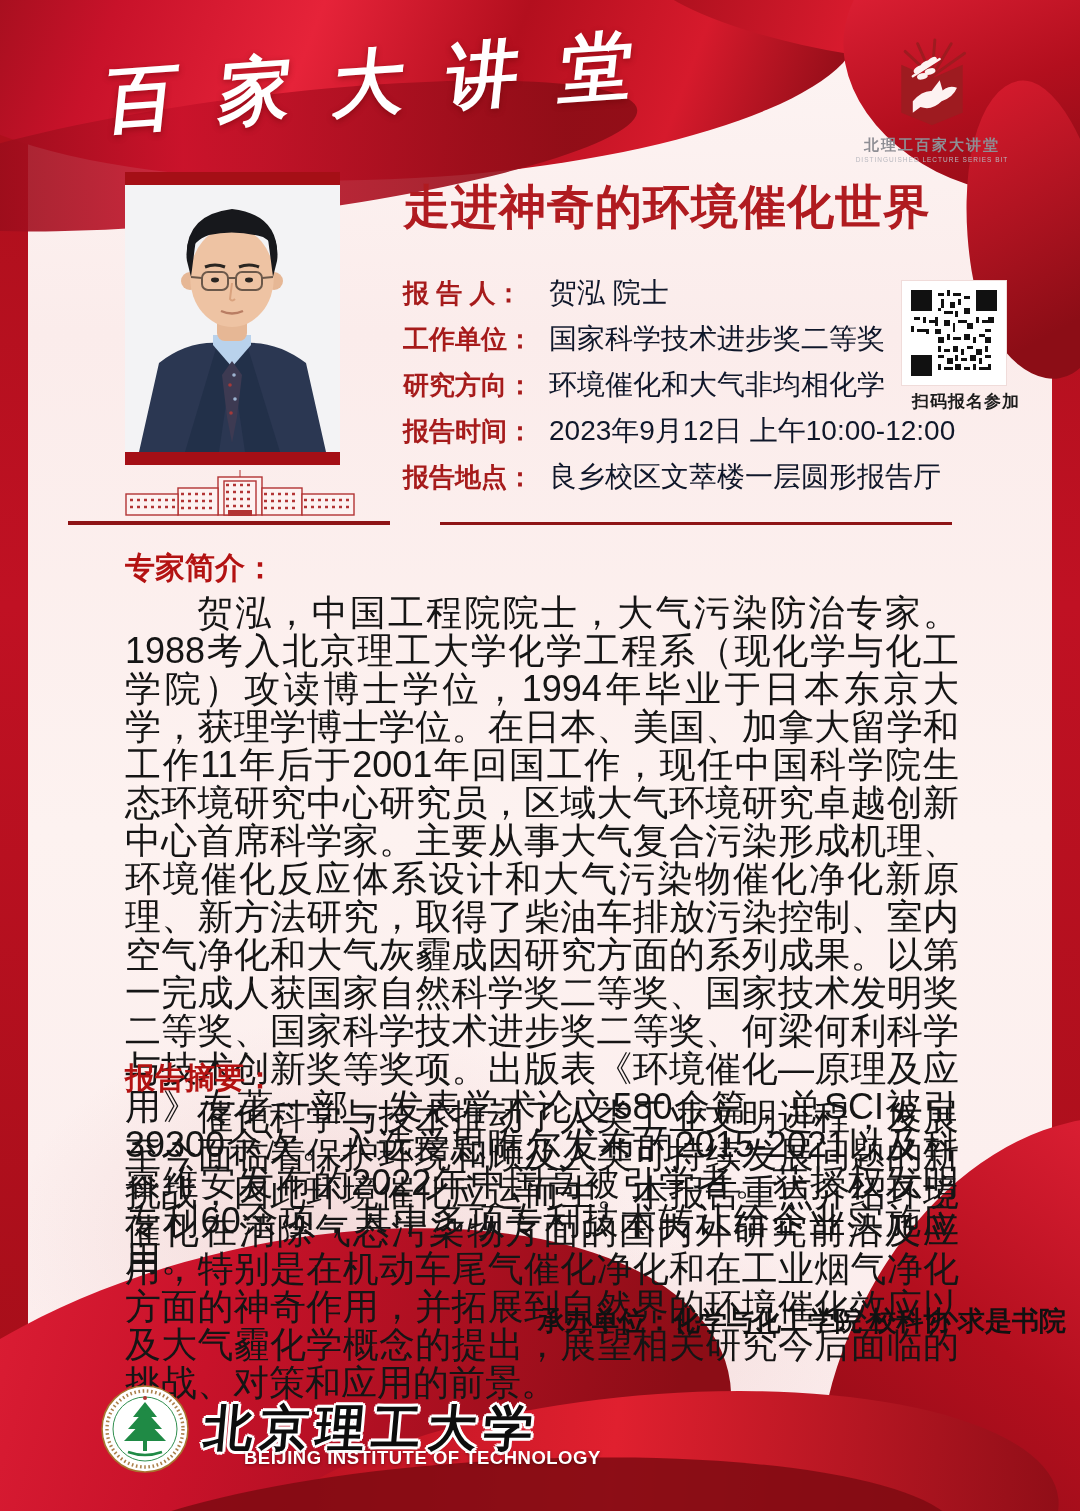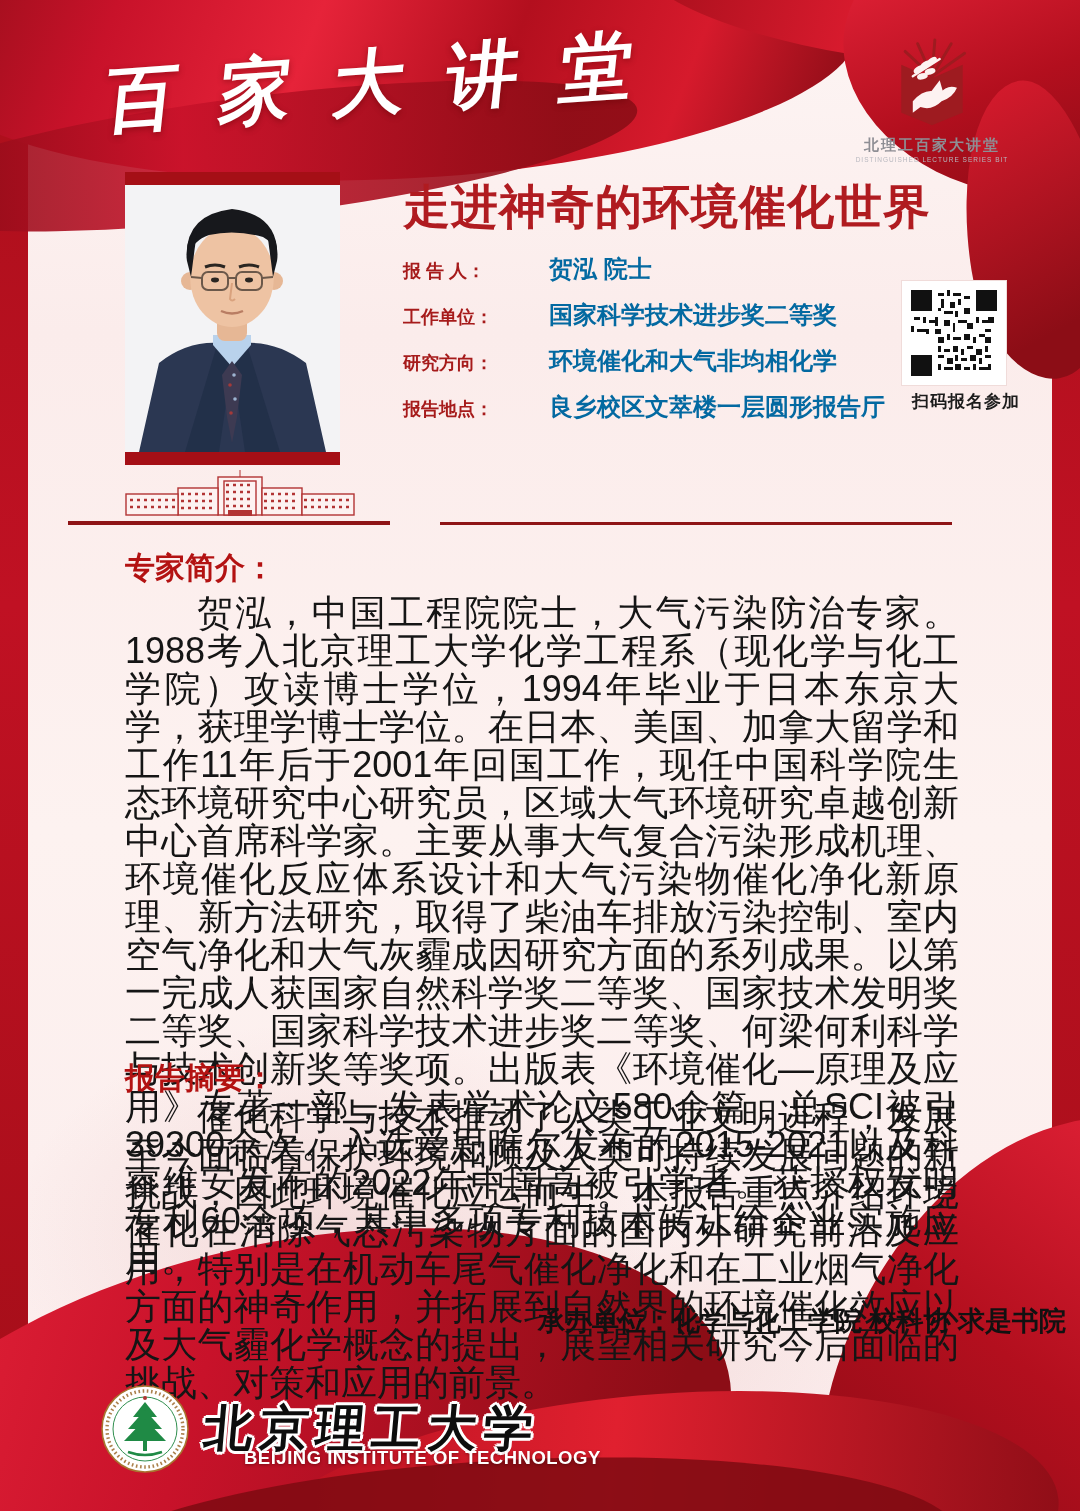--- a/index.html
+++ b/index.html
@@ -73,22 +73,22 @@
   .photo-frame svg{position:absolute;left:0;top:13px;}
   
   .building{position:absolute;left:88px;top:470px;z-index:5;}
   .building-line{position:absolute;left:68px;top:521px;width:322px;height:4px;background:#8e1416;z-index:5;}
   .right-line{position:absolute;left:440px;top:522px;width:512px;height:3px;background:#8e1416;z-index:5;}
   
   .lecture-title{position:absolute;left:403px;top:176px;width:570px;z-index:5;
     font-size:47px;font-weight:800;color:#b01b20;letter-spacing:1px;white-space:nowrap;}
   .info{position:absolute;left:403px;top:246px;width:560px;z-index:5;}
   .info-row{display:flex;align-items:baseline;height:46px;line-height:46px;white-space:nowrap;}
-  .info-label{flex:0 0 146px;font-size:18px;font-weight:800;color:#a61b1b;}
-  .info-value{font-size:24px;font-weight:700;color:#0369a1;}
+  .info-label{flex:0 0 146px;font-size:26px;font-weight:800;color:#a61b1b;margin-top:24px;}
+  .info-value{font-size:28px;font-weight:400;color:#0f172a;}
   
   .qr-panel{position:absolute;left:901px;top:280px;width:106px;height:106px;z-index:5;
     background:#fff;border:1px solid #f0dcda;display:flex;align-items:center;justify-content:center;}
   .qr-caption{position:absolute;left:888px;top:390px;width:132px;z-index:5;
     font-size:17px;font-weight:700;color:#1c1c1c;letter-spacing:1px;text-align:right;}
   
   .sec-heading{position:absolute;left:125px;z-index:5;font-size:30px;font-weight:800;color:#b31212;}
   .sec-heading.profile{top:548px;}
   .sec-heading.abstract{top:1058px;}
   .sec-body{position:absolute;left:125px;width:834px;z-index:5;
@@ -245,20 +245,24 @@
       <span class="info-label">报 告 人：</span>
       <span class="info-value">贺泓 院士</span>
     </div>
     <div class="info-row">
       <span class="info-label">工作单位：</span>
       <span class="info-value">国家科学技术进步奖二等奖</span>
     </div>
     <div class="info-row">
       <span class="info-label">研究方向：</span>
       <span class="info-value">环境催化和大气非均相化学</span>
+    </div>
+    <div class="info-row">
+      <span class="info-label">报告时间：</span>
+      <span class="info-value">2023年9月12日 上午10:00-12:00</span>
     </div>
     <div class="info-row">
       <span class="info-label">报告地点：</span>
       <span class="info-value">良乡校区文萃楼一层圆形报告厅</span>
     </div>
   </div>
 
   <div class="qr-panel">
     <svg width="86" height="86" viewBox="0 0 29 29" shape-rendering="crispEdges">
       <rect width="29" height="29" fill="#fff"></rect>

